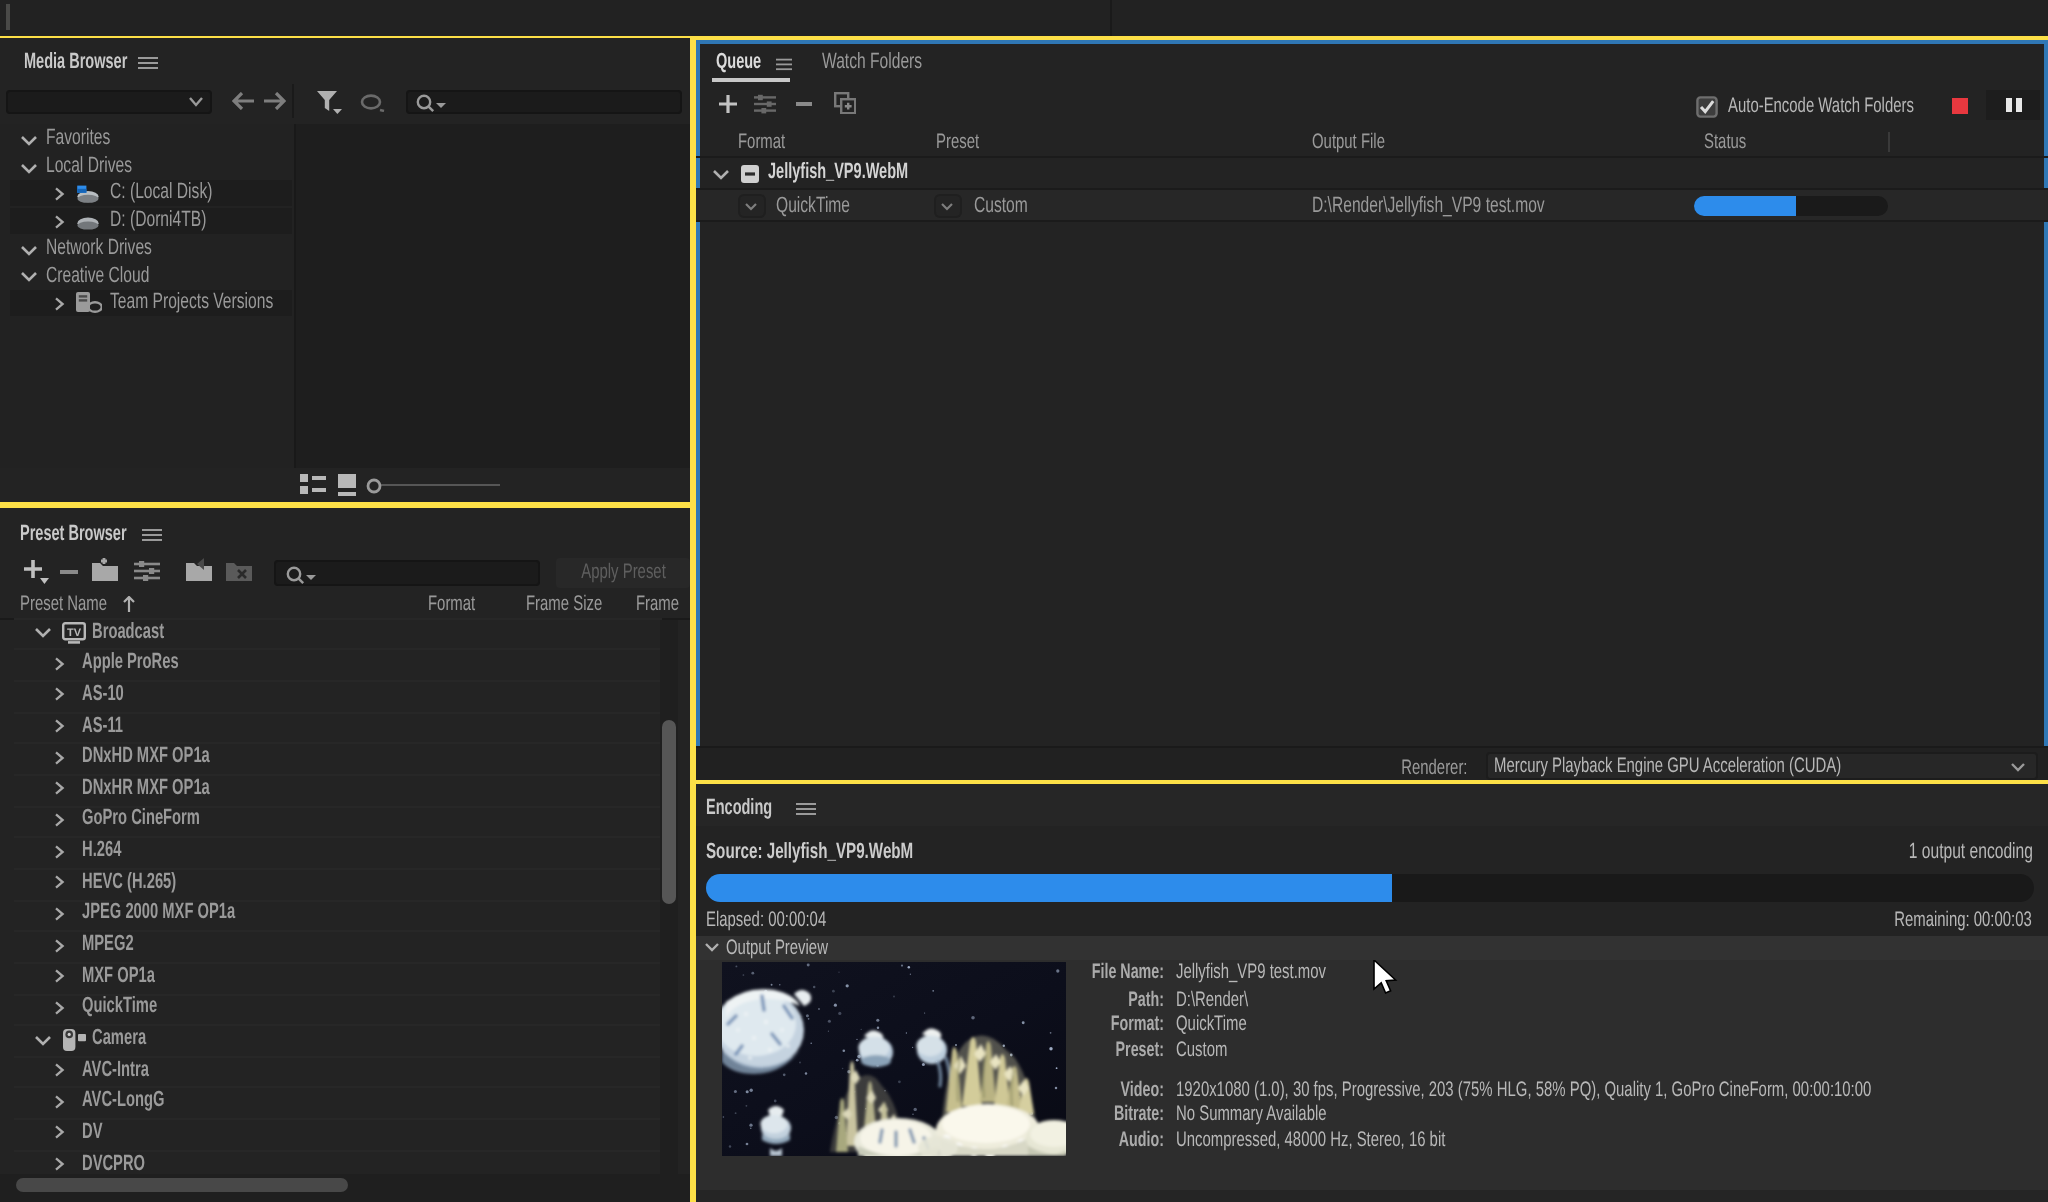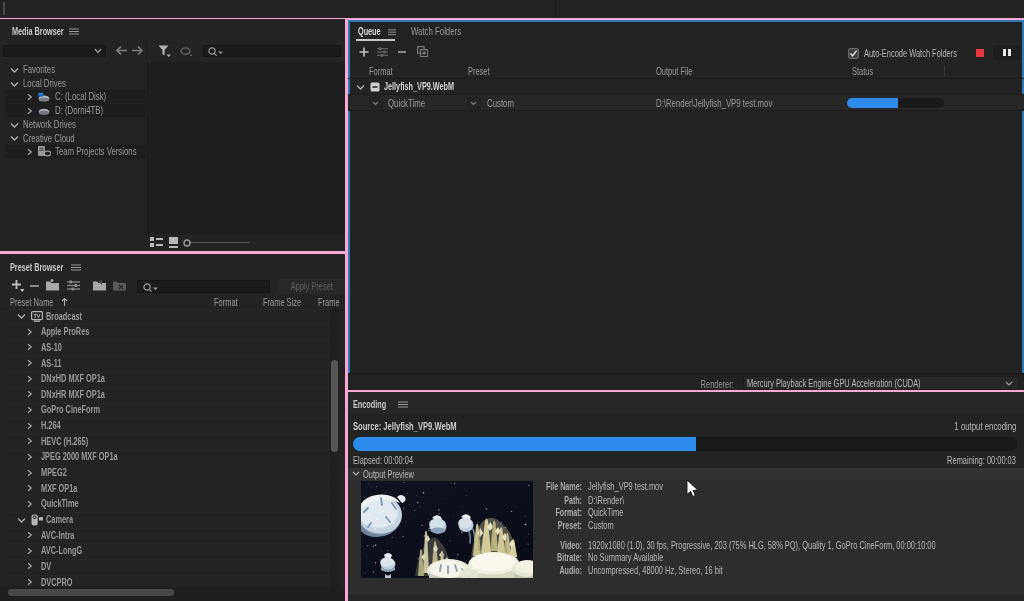--- a/index.html
+++ b/index.html
@@ -1,20 +1,20 @@
 <!DOCTYPE html>
 <html><head>
 <meta charset="utf-8">
 <style>
   html,body{margin:0;padding:0;}
   body{width:1024px;height:601px;overflow:hidden;background:#161616;
        font-family:"Liberation Sans",sans-serif;-webkit-font-smoothing:antialiased;}
   .abs{position:absolute;}
   svg{display:block;}
-  #root{position:relative;width:1024px;height:601px;background:#f9a8d4;}
+  #root{position:relative;width:1024px;height:601px;background:#fde047;}
   .panel{background:#232323;}
   .txt{color:#b8b8b8;font-size:11px;white-space:nowrap;transform:scaleX(0.71);transform-origin:0 50%;}
   .dim{color:#9a9a9a;}
   .hdr{color:#c9c9c9;font-size:11px;font-weight:bold;white-space:nowrap;transform:scaleX(0.66);transform-origin:0 50%;}
   .ra{transform-origin:100% 50%;}
   .inp{background:#1b1b1b;border-radius:2px;box-shadow:inset 0 0 0 1px #151515;}
 </style>
 </head>
 <body>
 <div id="root">

